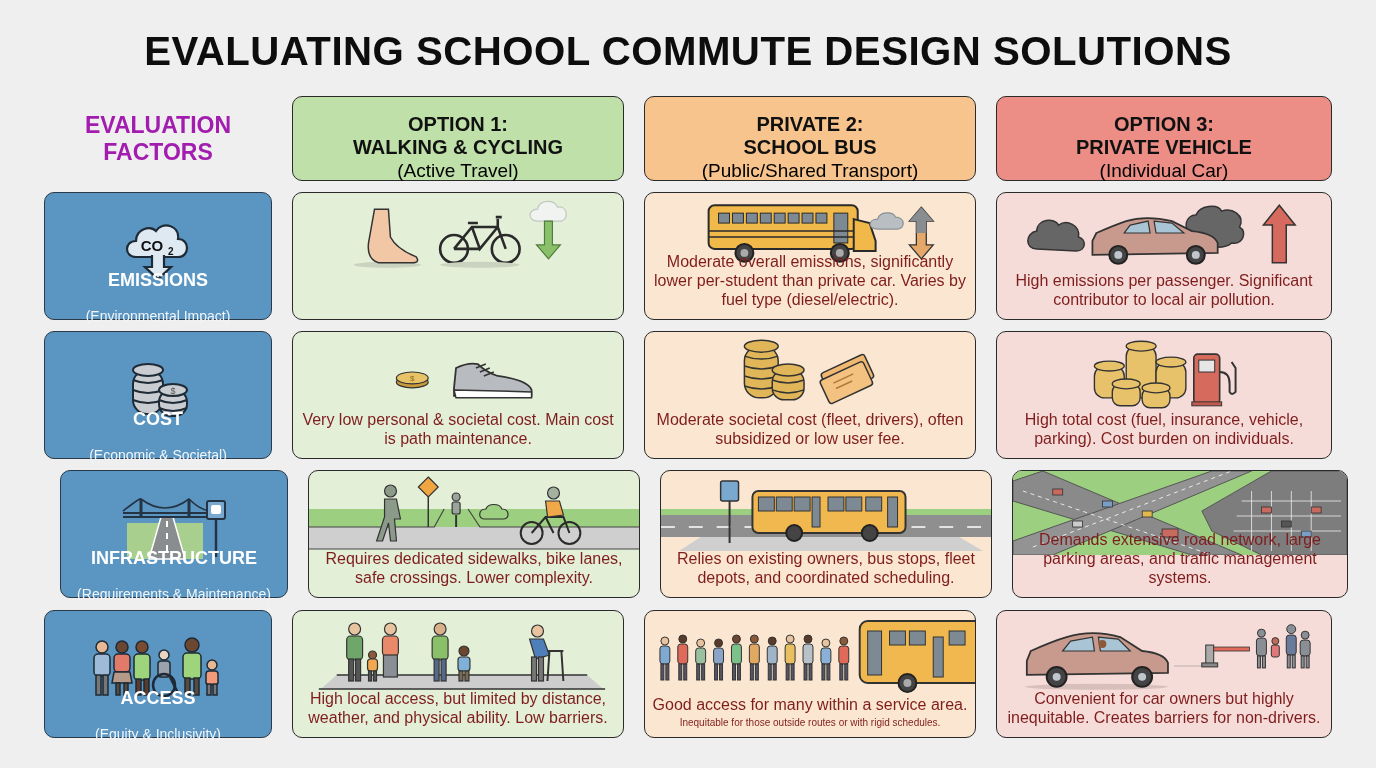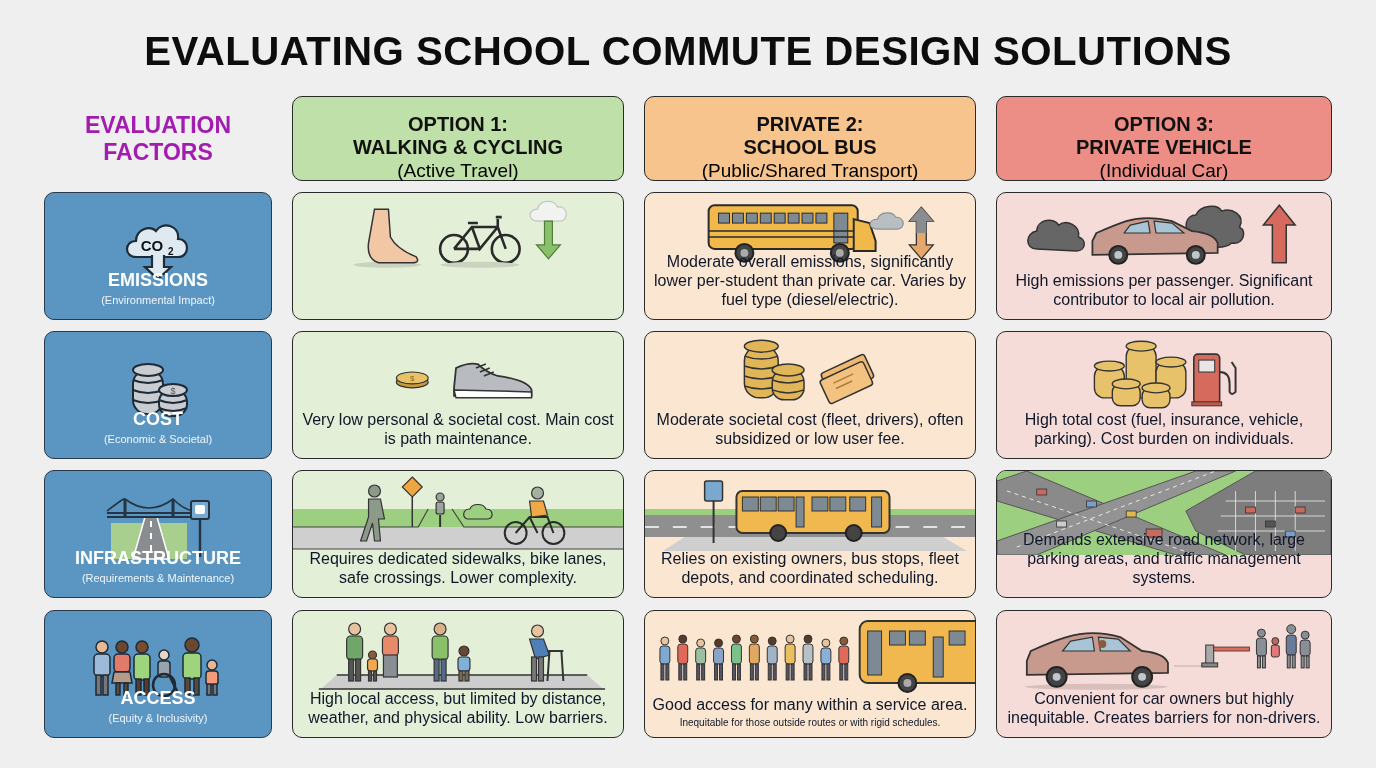--- a/index.html
+++ b/index.html
@@ -12,29 +12,29 @@
   .opt-head .l3 { font-size: 19px; line-height: 23px; color: #000000; }
   .c1 { left: 292px; width: 332px; }
   .c2 { left: 644px; width: 332px; }
   .c3 { left: 996px; width: 336px; }
   .h1 { background: #bfe0a8; }
   .h2 { background: #f7c48e; }
   .h3 { background: #ec8e86; }
   .factor { position: absolute; left: 44px; width: 228px; height: 128px; background: #5b96c2; border: 1.5px solid #2a3a48; border-radius: 10px; color: #fff; text-align: center; }
   .factor .icon { position: absolute; left: 0; top: 24px; width: 100%; height: 72px; display: flex; justify-content: center; }
   .factor .fname { position: absolute; left: 0; width: 100%; top: 76px; font-size: 18px; font-weight: bold; line-height: 22px; }
-  .factor .fsub { position: absolute; left: 0; width: 100%; top: 98px; font-size: 11px; line-height: 18px; color: #f0f6fb; }
+  .factor .fsub { position: absolute; left: 0; width: 100%; top: 114px; font-size: 14px; line-height: 18px; color: #f0f6fb; }
   .cell { position: absolute; height: 128px; border: 1.5px solid #2a2a2a; border-radius: 10px; overflow: hidden; }
   .g { background: #e3efd7; }
   .o { background: #fbe7d1; }
   .r { background: #f6dcd9; }
   .cell .art { position: absolute; left: 0; top: 0; width: 100%; height: 84px; }
-  .cell .desc { position: absolute; left: 6px; right: 6px; bottom: 10px; text-align: center; font-size: 16px; line-height: 19px; color: #0f172a; }
+  .cell .desc { position: absolute; left: 6px; right: 6px; bottom: 10px; text-align: center; font-size: 16px; line-height: 19px; color: #7f1d1d; }
   .cell .desc .small { font-size: 10px; line-height: 17px; display: block; }
-  .r1 { top: 192px; } .r2 { top: 331px; } .r3 { top: 470px; } .r4 { top: 610px; padding-left: 15px; }
+  .r1 { top: 192px; } .r2 { top: 331px; } .r3 { top: 470px; margin-left: 16px; } .r4 { top: 610px; padding-left: 15px; }
 </style>
 </head>
 <body>
 
 <div class="title">EVALUATING SCHOOL COMMUTE DESIGN SOLUTIONS</div>
 
 <div class="factors-heading">
   <div>EVALUATION</div>
   <div>FACTORS</div>
 </div>

